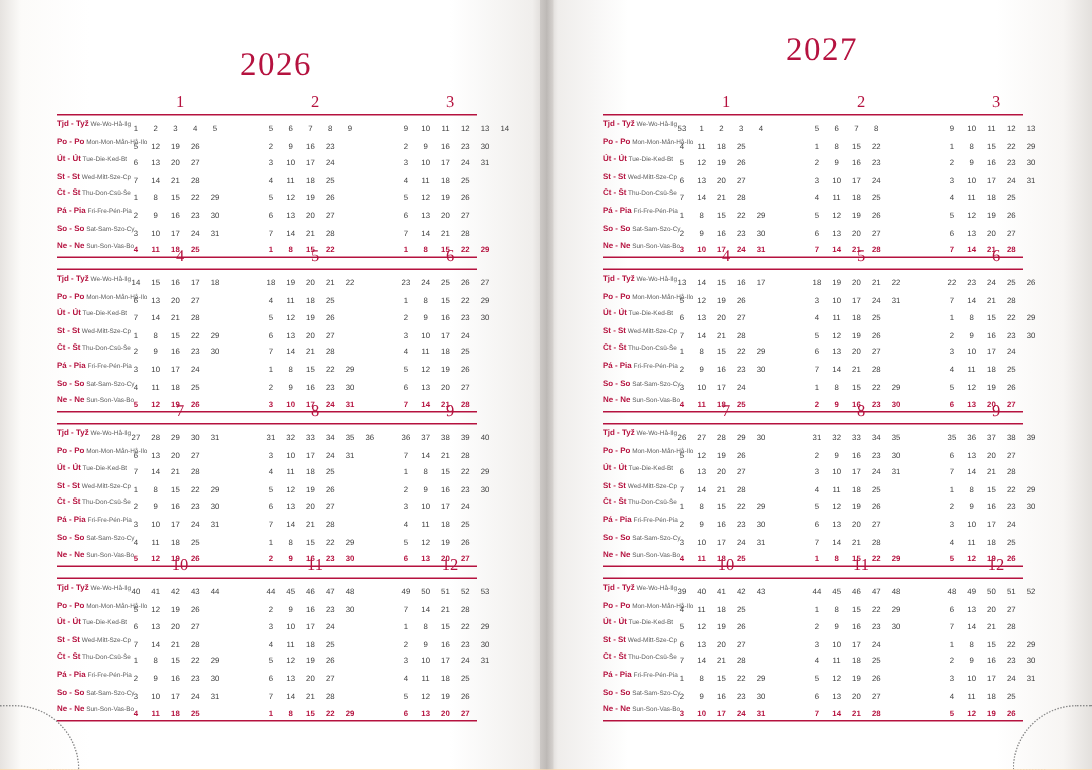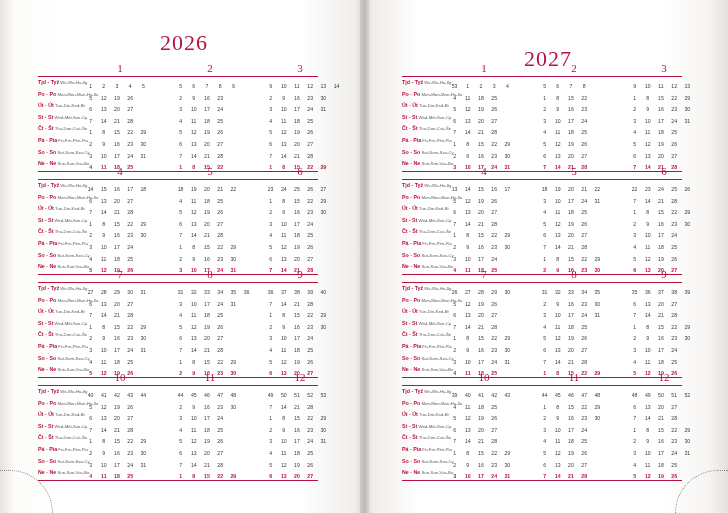--- a/index.html
+++ b/index.html
@@ -110,21 +110,21 @@
 </style>
 </head>
 <body>
 
 <div class="spread">
   <div class="page left"></div>
   <div class="page right"></div>
   <div class="gutter"></div>
 
   <div class="yeartitle" id="year-left" style="left:160px;top:30px;">2026</div>
-  <div class="yeartitle" id="year-right" style="left:524px;top:46px;">2027</div>
+  <div class="yeartitle" id="year-right" style="left:524px;top:20px;">2027</div>
 
   <div class="sheet" id="sheet-left" style="left:38px;width:280px;">
       <div class="qblock" style="top: 0px; left: 0px; width: 280px;">
         <div class="monthnums">
           <div class="mnum" style="left: 72px;">1</div>
           <div class="mnum" style="left: 162px;">2</div>
           <div class="mnum" style="left: 252px;">3</div>
         </div>
         <div class="rule"></div>
         <div class="rowarea">

